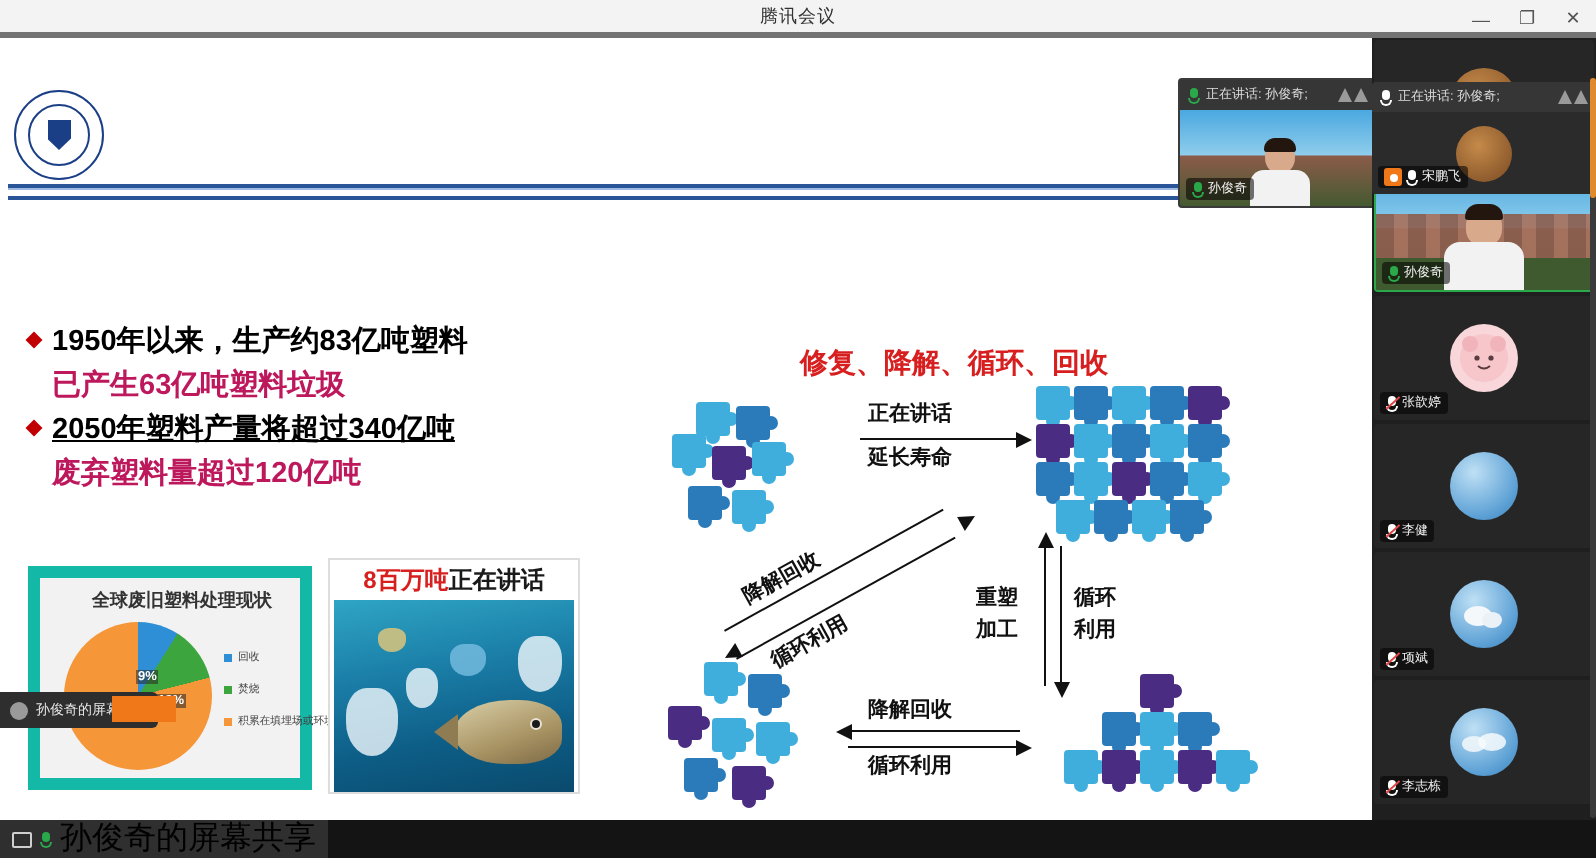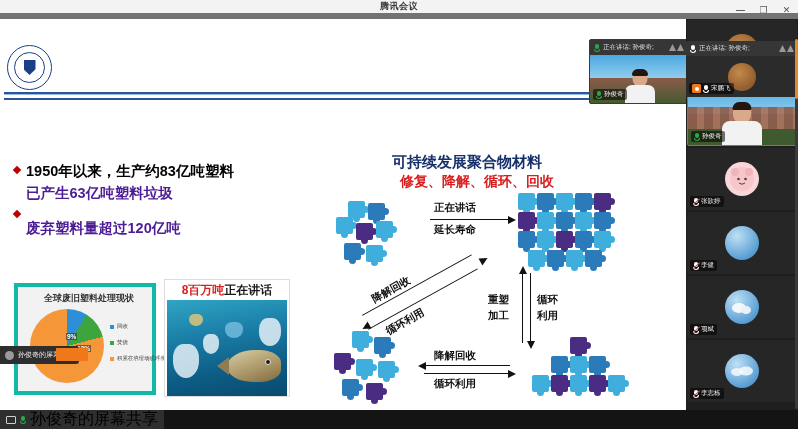--- a/index.html
+++ b/index.html
@@ -7,22 +7,22 @@
     width: 798px; height: 429px;
     overflow: hidden;
     font-family: "Liberation Sans", "DejaVu Sans", sans-serif;
     background: #000;
   }
   #app { position: relative; width: 798px; height: 429px; background: #1b1b1b; }
 
   
   .titlebar {
     position: absolute; left: 0; top: 0; width: 798px; height: 19px;
-    background: #f3f3f3; border-bottom: 6px solid #737373;
-    display: flex; align-items: flex-end; justify-content: center; font-weight: bold;
+    background: #f3f3f3; border-bottom: 3px solid #737373;
+    display: flex; align-items: center; justify-content: center;
   }
   .titlebar .title { font-size: 9px; color: #333; letter-spacing: .5px; }
   .winctrls { position: absolute; right: 0; top: 0; height: 19px; display: flex; }
   .winbtn {
     width: 23px; height: 19px; display: flex; align-items: center; justify-content: center;
     font-size: 9px; color: #555;
   }
 
   
   .stage {
@@ -84,30 +84,30 @@
   .bullet-row { display: flex; align-items: flex-start; margin-bottom: 1px; }
   .bullet-dia {
     width: 6px; height: 6px; background: #c00000; transform: rotate(45deg);
     margin: 6px 6px 0 0; flex: 0 0 auto;
   }
   .bullet-txt {
     font-size: 14.5px; font-weight: bold; color: #000; line-height: 1.42;
     white-space: nowrap;
   }
   .bullet-sub {
-    font-size: 14.5px; font-weight: bold; color: #4c1d95; line-height: 1.42;
+    font-size: 14.5px; font-weight: bold; color: #be185d; line-height: 1.42;
     margin-left: 12px; white-space: nowrap;
   }
   .bullet-sub.underline { text-decoration-thickness: 1px; }
   .u { text-decoration: underline; text-decoration-thickness: 1px; }
 
   
   .piecard {
     position: absolute; left: 14px; top: 264px; width: 142px; height: 112px;
-    background: #f2f2f2; border: 4px solid #14b8a6;
+    background: #f2f2f2; border: 6px solid #14b8a6;
   }
   .pietitle {
     position: absolute; left: 0; top: 5px; width: 142px; text-align: center;
     font-size: 9px; font-weight: bold; color: #333;
   }
   .pie {
     position: absolute; left: 12px; top: 22px; width: 74px; height: 74px;
     border-radius: 50%;
   }
   .pielabel {
@@ -346,20 +346,23 @@
           <div class="bullet-row">
             <div class="bullet-dia"></div>
             <div>
               <div class="bullet-txt">1950年以来，生产约83亿吨塑料</div>
             </div>
           </div>
           <div class="bullet-sub">已产生63亿吨塑料垃圾</div>
 
           <div class="bullet-row" style="margin-top:2px">
             <div class="bullet-dia"></div>
+            <div>
+              <div class="bullet-txt u">2050年塑料产量将超过340亿吨</div>
+            </div>
           </div>
           <div class="bullet-sub underline">废弃塑料量超过120亿吨</div>
         </div>
 
         <div class="piecard">
           <div class="pietitle">全球废旧塑料处理现状</div>
           <div class="pie" style="background: conic-gradient(#2e8fd6 0deg 32.4deg, #3da53d 32.4deg 75.6deg, #f59639 75.6deg 360deg);"></div>
           <div class="pielabel" style="left:48px; top:46px;">9%</div>
           <div class="pielabel" style="left:58px; top:58px;">12%</div>
           <div class="pielegend">
@@ -389,21 +392,20 @@
             <div class="bagA" style="left:58px; top:22px; width:18px; height:16px; background:rgba(120,190,225,.8)"></div>
             <div class="bagA" style="left:92px; top:18px; width:22px; height:28px;"></div>
             <div class="bagA" style="left:22px; top:14px; width:14px; height:12px; background:rgba(230,200,120,.8)"></div>
             <div class="fish">
               <div class="fisheye"></div>
             </div>
           </div>
         </div>
 
         <div class="diagram">
-          <div class="dtitle1">可持续发展聚合物材料</div>
           <div class="dtitle2">修复、降解、循环、回收</div>
 
           <div class="puzzlewrap" style="left:12px; top:48px;">
             <div class="pz" style="left:14px; top:0;   background:#3faedc"></div>
             <div class="pz" style="left:34px; top:2px; background:#2b7bba"></div>
             <div class="pz" style="left:2px;  top:16px;background:#3faedc"></div>
             <div class="pz" style="left:22px; top:22px;background:#4b2c83"></div>
             <div class="pz" style="left:42px; top:20px;background:#3faedc"></div>
             <div class="pz" style="left:10px; top:42px;background:#2b7bba"></div>
             <div class="pz" style="left:32px; top:44px;background:#3faedc"></div>

